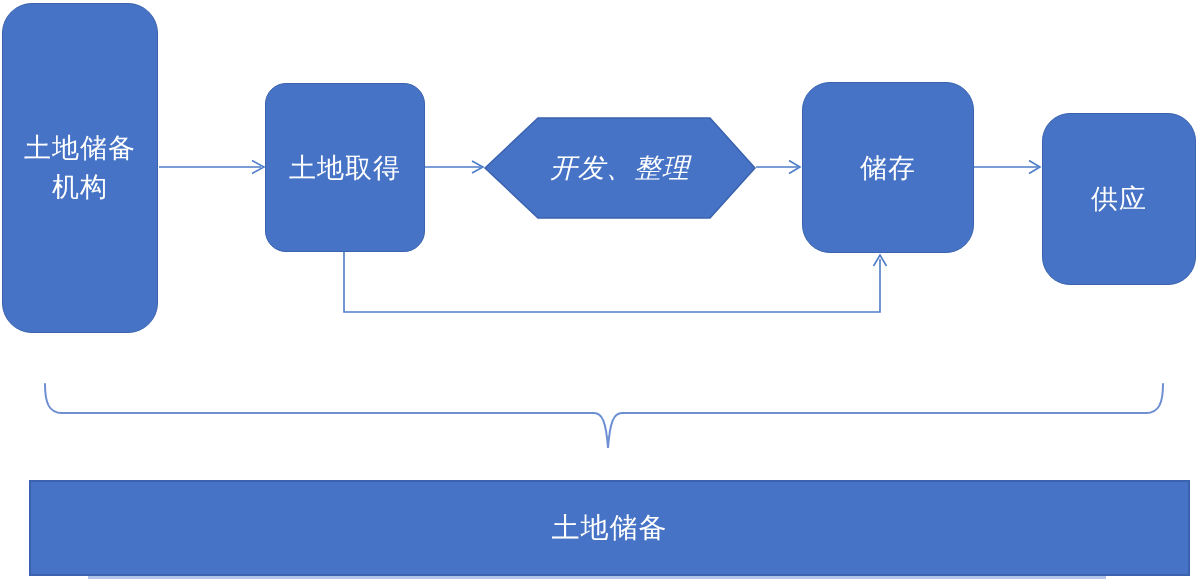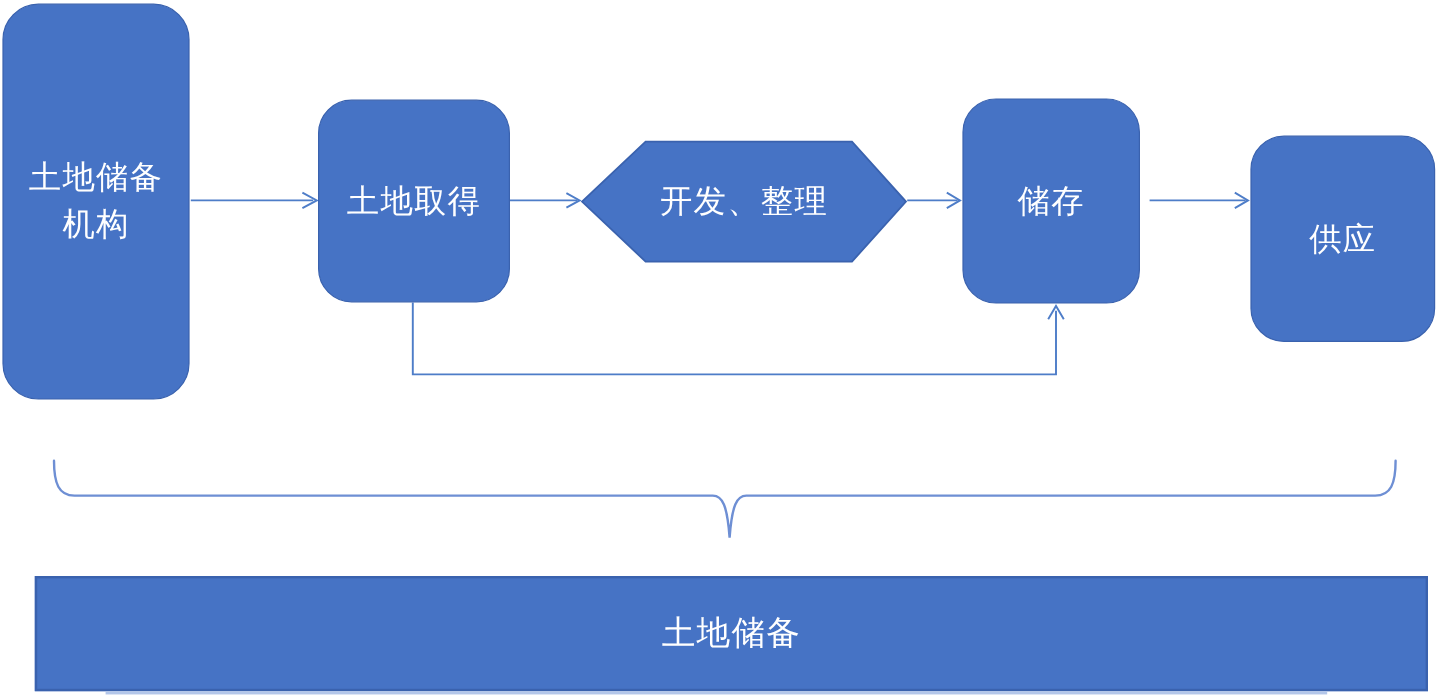--- a/index.html
+++ b/index.html
@@ -33,30 +33,31 @@
     text-align: center;
     font-size: 27px;
     letter-spacing: 1px;
   }
   .rounded { border-radius: 28px; }
   .node-agency {
     left: 2px; top: 3px; width: 156px; height: 330px;
     border-radius: 30px;
     line-height: 1.45;
   }
-  .node-acquisition { left: 265px; top: 83px; width: 160px; height: 169px; }
-  .node-storage     { left: 802px; top: 82px; width: 148px; height: 171px; text-align: center; }
+  .node-acquisition { left: 265px; top: 83px; width: 160px; height: 169px; border-radius: 21px; }
+  .node-storage     { left: 802px; top: 82px; width: 172px; height: 171px; text-align: center; }
   .node-supply      { left: 1042px; top: 81px; width: 154px; height: 172px; margin-top: 32px; }
   .hex-label {
     position: absolute;
     left: 485px; top: 118px; width: 270px; height: 100px;
     display: flex; align-items: center; justify-content: center;
     color: var(--label-text);
     font-size: 27px;
     letter-spacing: 1px;
+    font-style: italic;
   }
   .node-reserve-bar {
     left: 29px; top: 480px; width: 1161px; height: 96px;
     border-width: 2px;
     border-radius: 0;
     font-size: 28px;
   }
   .bottom-strip {
     position: absolute;
     left: 88px; top: 576px; width: 1018px; height: 3px;

